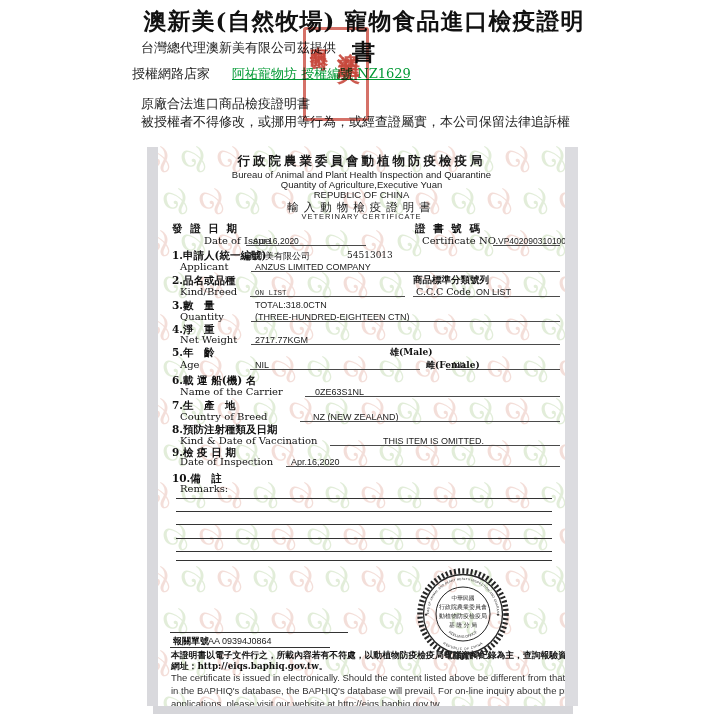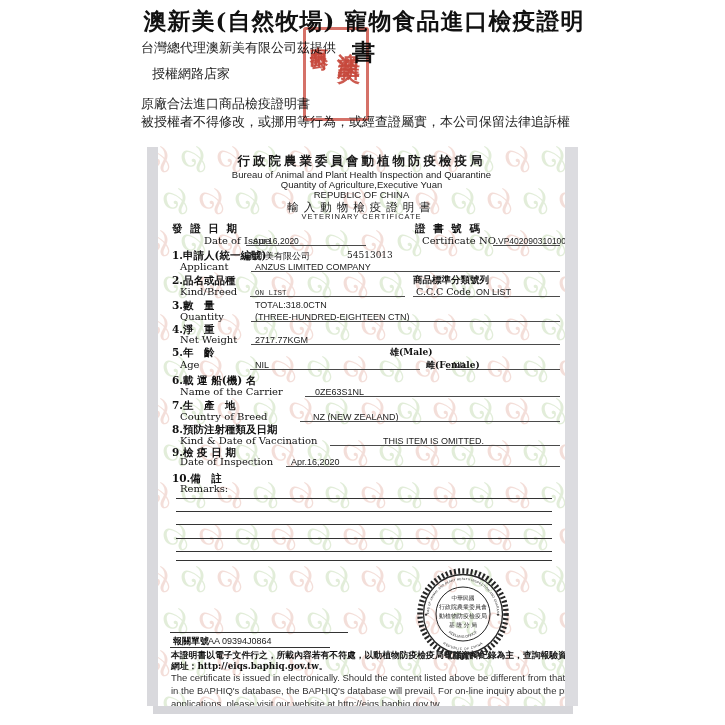--- a/index.html
+++ b/index.html
@@ -35,21 +35,22 @@
   .fen{font-family:"Liberation Sans",sans-serif;font-size:9.5px;color:#333;white-space:nowrap;}
   .stamp{z-index:3;}
 </style>
 </head>
 <body>
 
 <div class="canvas">
 
   <div class="abs title" style="left:138px;top:6px;width:452px;">澳新美(自然牧場) 寵物食品進口檢疫證明書</div>
   <div class="abs topline" style="left:141px;top:39px;">台灣總代理澳新美有限公司茲提供</div>
-  <div class="abs topline" style="left:152px;top:65px;text-align:right;">授權網路店家</div>
+  <div class="abs topline" style="left:132px;top:65px;text-align:right;">授權網路店家</div>
+  <a class="abs storelink" style="left:232px;top:65px;">阿祐寵物坊 授權編號 NZ1629</a>
   <div class="abs topline" style="left:141px;top:95px;">原廠合法進口商品檢疫證明書</div>
   <div class="abs topline" style="left:141px;top:113px;">被授權者不得修改，或挪用等行為，或經查證屬實，本公司保留法律追訴權</div>
 
   <div class="abs seal" style="left:303px;top:27px;width:60px;height:88px;">
     <span class="seal-col" style="right:5px;top:4px;font-size:23px;letter-spacing:3px;">澳新美</span>
     <span class="seal-col" style="left:4px;top:3px;font-size:18px;letter-spacing:2px;">有限公司</span>
   </div>
 
   <div class="abs scan" style="left:147px;top:145px;width:431px;height:569px;">
     <div class="strip" style="left:0;top:2px;width:11px;height:559px;"></div>

